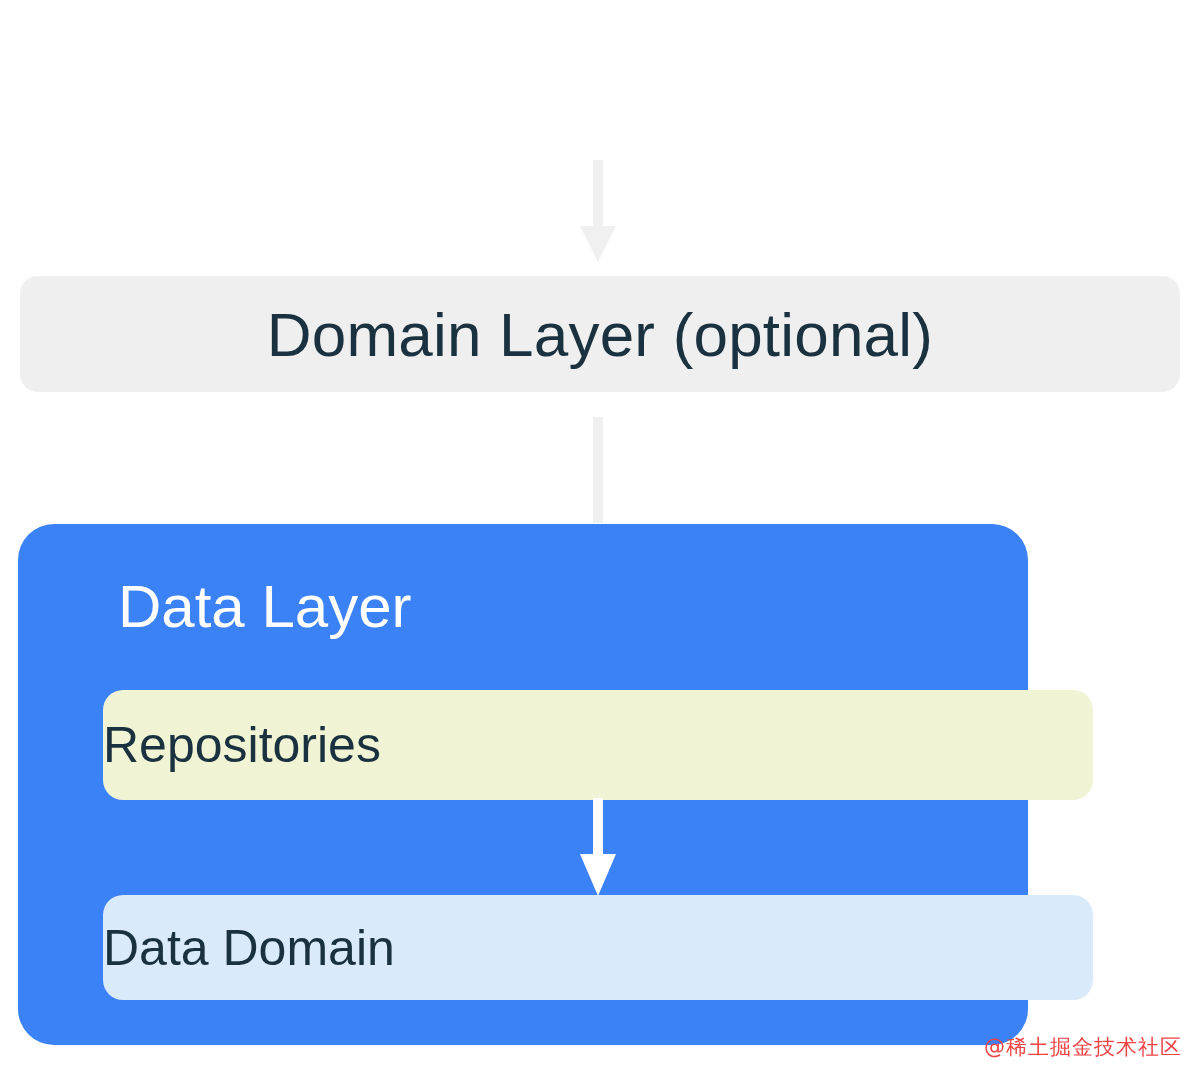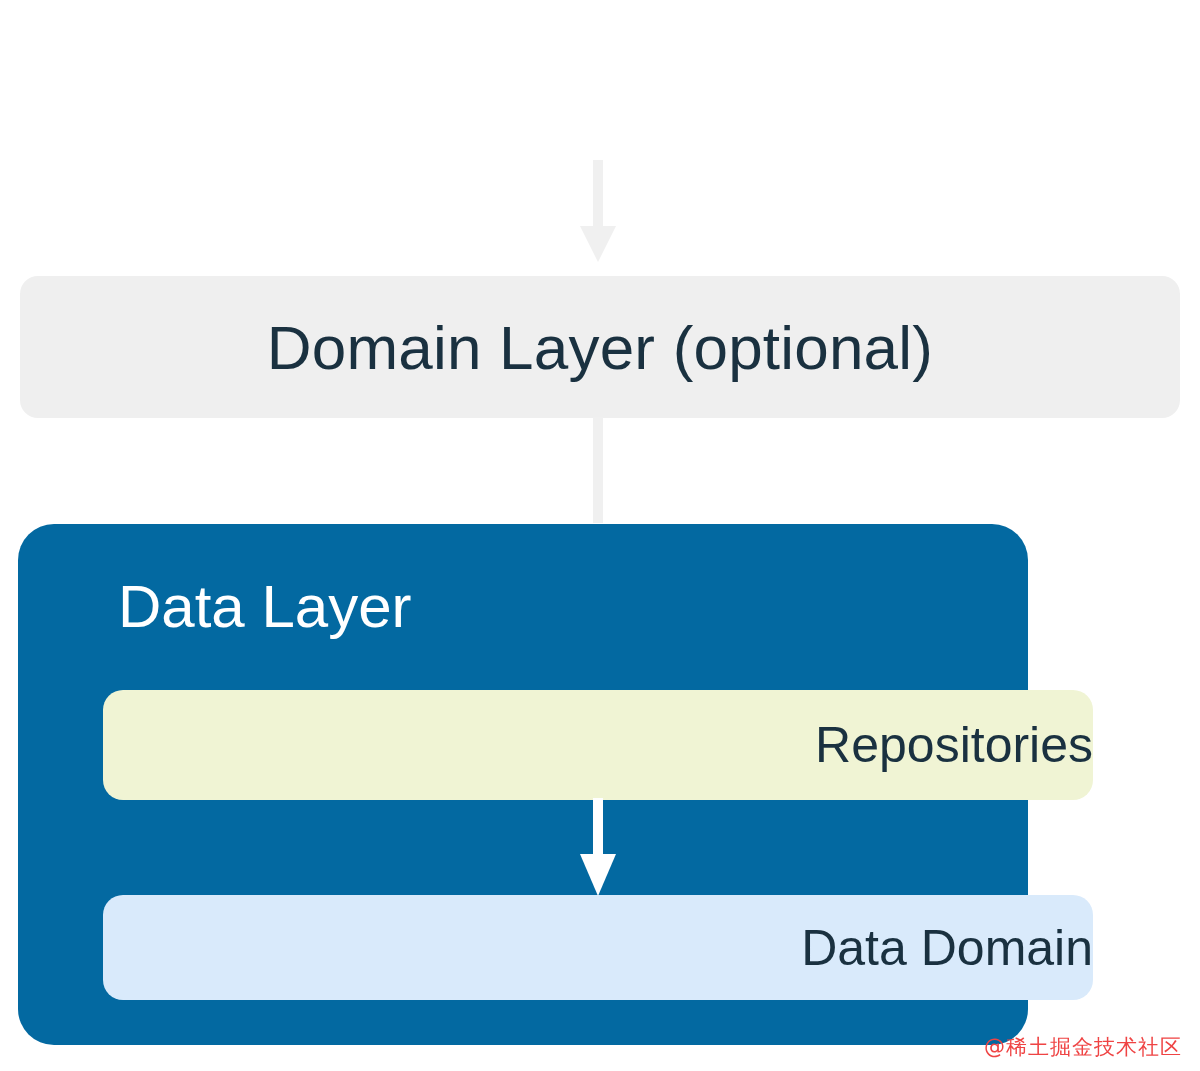--- a/index.html
+++ b/index.html
@@ -45,56 +45,56 @@
   #ui-layer .layer-label {
     font-size: 62px;
     color: #1a3140;
   }
 
   
   #domain-layer {
     left: 20px;
     top: 276px;
     width: 1160px;
-    height: 142px;
+    height: 116px;
     background: #efefef;
     border-radius: 18px;
   }
   #domain-layer .layer-label {
     font-size: 62px;
     color: #1a3140;
   }
 
   
   #data-layer {
     position: absolute;
     left: 18px;
     top: 524px;
     width: 1010px;
     height: 521px;
-    background: #0369a1;
+    background: #3b82f6;
     border-radius: 36px;
     box-sizing: border-box;
   }
   #data-layer-title {
     position: absolute;
     left: 100px;
     top: 48px;
     font-size: 60px;
     color: #ffffff;
     white-space: nowrap;
   }
 
   
   .inner-box {
     position: absolute;
     box-sizing: border-box;
     display: flex;
     align-items: center;
-    justify-content: flex-end;
+    justify-content: flex-start;
     border-radius: 20px;
   }
   .inner-label {
     font-size: 50px;
     color: #1a3140;
     white-space: nowrap;
   }
 
   #repositories-box {
     left: 85px;

